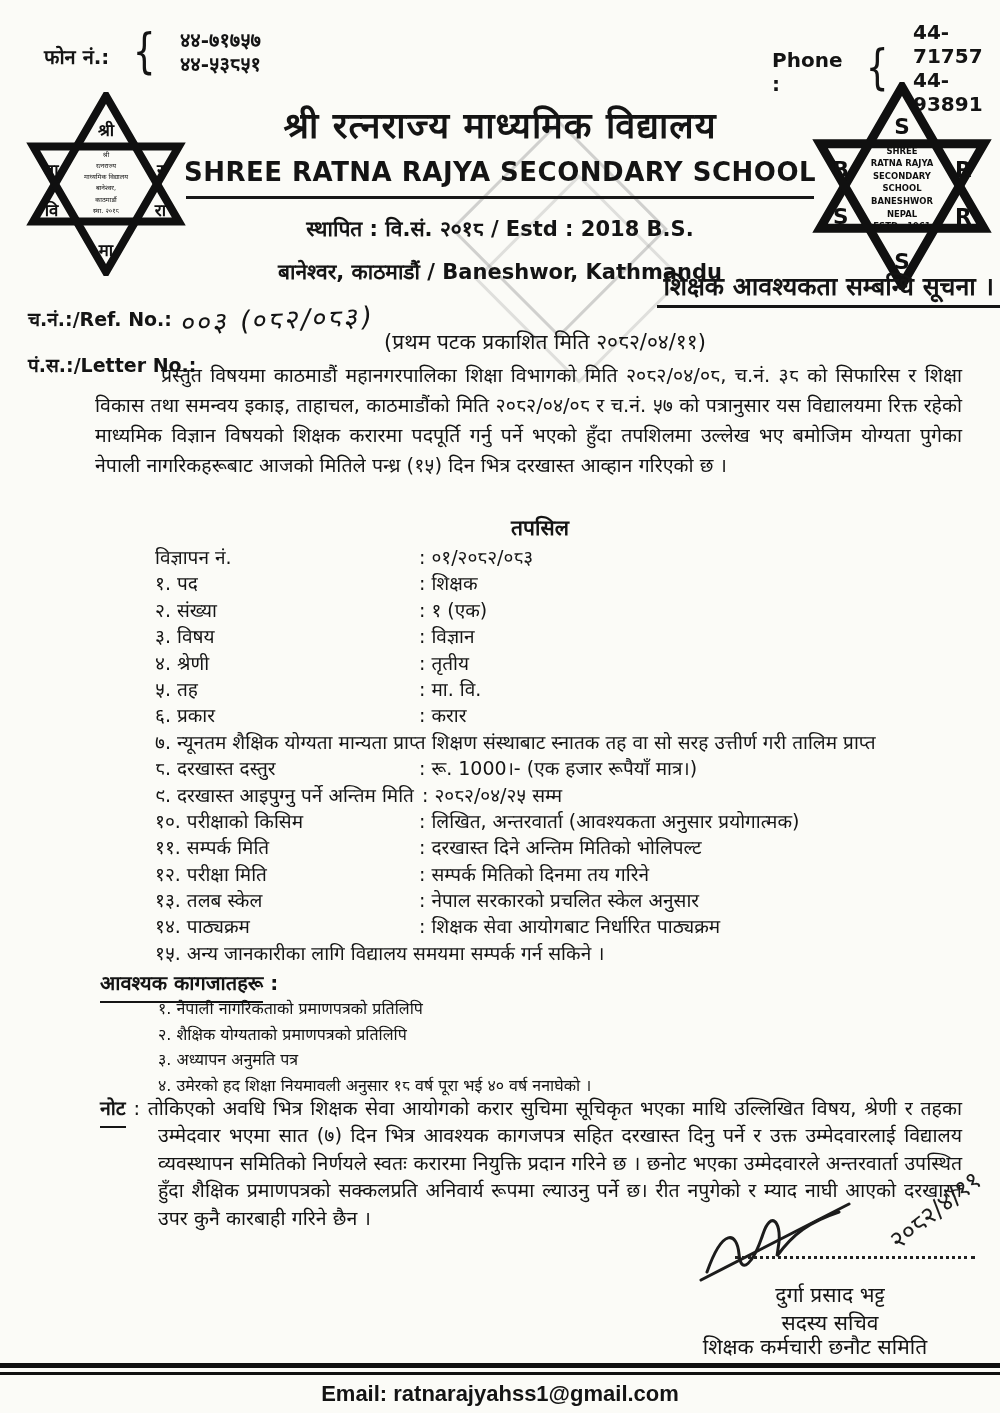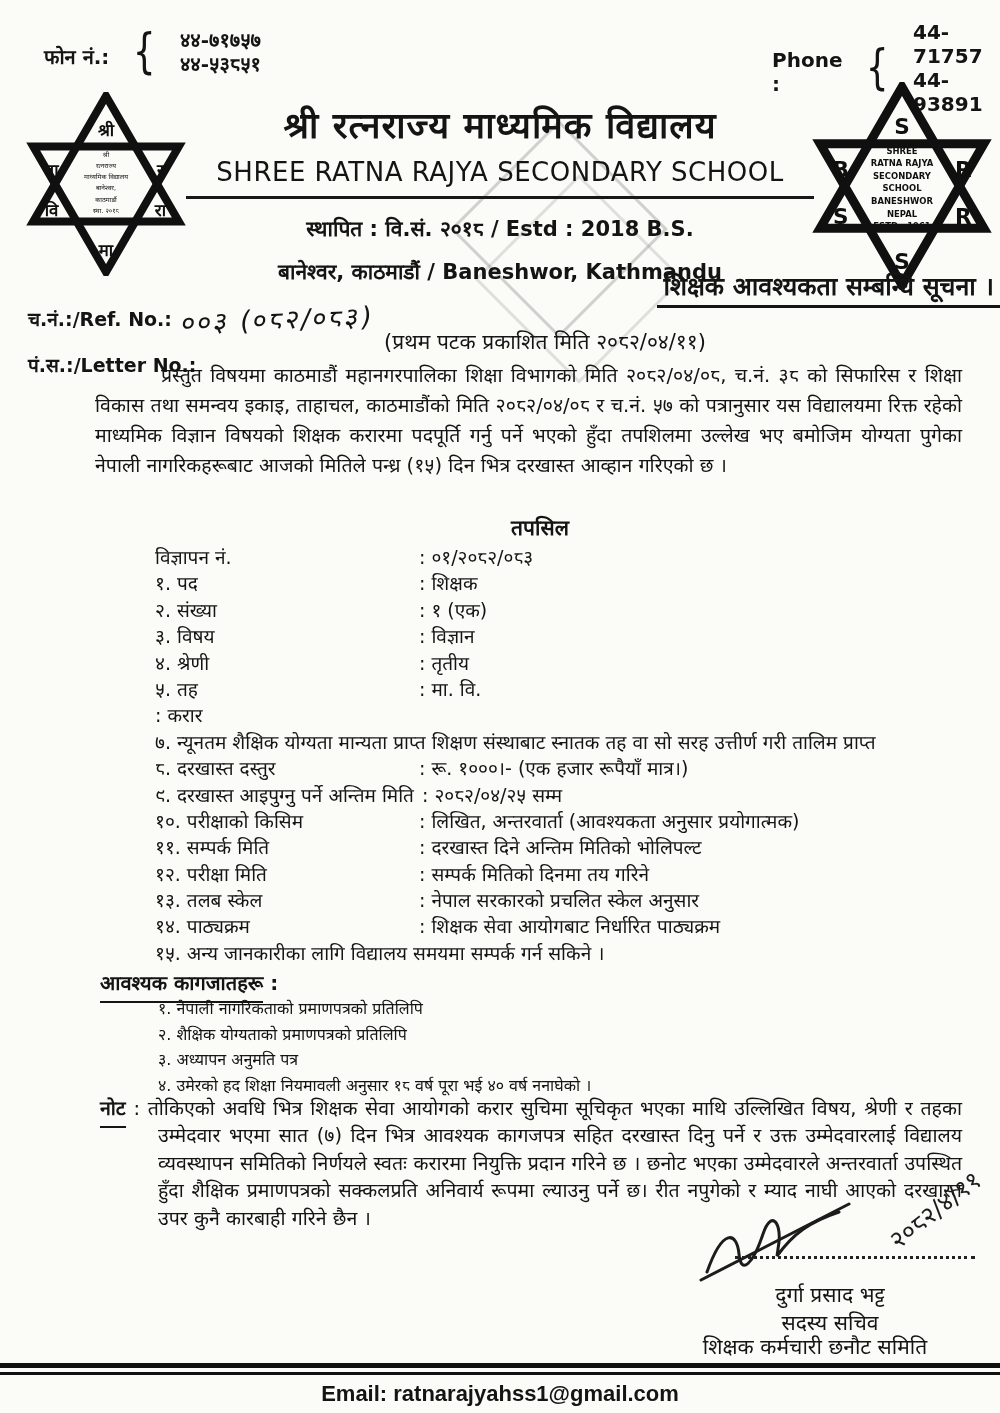--- a/index.html
+++ b/index.html
@@ -25,21 +25,21 @@
   .star-right{left:812px;top:82px;width:180px;height:208px;}
   .tri{fill:none;stroke:#101010;stroke-width:5;}
   .star text{fill:#101010;text-anchor:middle;}
   .pt{font-size:12px;font-weight:bold;}
   .pt-np{font-size:10.5px;font-weight:bold;}
   .cline-np{font-size:4.1px;}
   .cline-en{font-size:4.7px;font-weight:bold;}
   
   .header-center{left:182px;right:182px;top:100px;text-align:center;}
   .np-title{font-size:36px;font-weight:800;letter-spacing:1px;}
-  .en-title{font-size:26px;font-weight:400;margin-top:8px;letter-spacing:.5px;}
+  .en-title{font-size:26px;font-weight:700;margin-top:8px;letter-spacing:.5px;}
   .header-rule{height:3px;background:#181818;margin:9px 4px 8px;}
   .estd-line,.addr-line{font-size:21px;font-weight:700;margin-top:15px;}
   
   .stamp{border:3px solid rgba(140,140,140,.38);}
   .stamp1{left:482px;top:152px;width:148px;height:148px;transform:rotate(45deg);}
   .stamp2{left:505px;top:205px;width:142px;height:142px;transform:rotate(45deg);border-color:rgba(150,150,150,.28);}
   
   .notice-title-wrap{top:268px;left:0;right:0;text-align:right;padding-left:40px;}
   .notice-title{display:inline-block;font-size:25px;font-weight:800;border-bottom:3px solid #151515;padding:0 6px 3px;}
   .ref-row{top:300px;left:28px;display:flex;align-items:center;gap:10px;}
@@ -179,28 +179,29 @@
   </div>
   <div class="trow">
     <span class="tlabel">४. श्रेणी</span>
     <span class="tvalue">: तृतीय</span>
   </div>
   <div class="trow">
     <span class="tlabel">५. तह</span>
     <span class="tvalue">: मा. वि.</span>
   </div>
   <div class="trow">
+    <span class="tlabel">६. प्रकार</span>
     <span class="tvalue">: करार</span>
   </div>
   <div class="trow full">
     <span class="tlabel">७. न्यूनतम शैक्षिक योग्यता मान्यता प्राप्त शिक्षण संस्थाबाट स्नातक तह वा सो सरह उत्तीर्ण गरी तालिम प्राप्त</span>
   </div>
   <div class="trow">
     <span class="tlabel">८. दरखास्त दस्तुर</span>
-    <span class="tvalue">: रू. १०००।- (एक हजार रूपैयाँ मात्र।)</span>
+    <span class="tvalue">: रू. 1000।- (एक हजार रूपैयाँ मात्र।)</span>
   </div>
   <div class="trow">
     <span class="tlabel">९. दरखास्त आइपुग्नु पर्ने अन्तिम मिति</span>
     <span class="tvalue">: २०८२/०४/२५ सम्म</span>
   </div>
   <div class="trow">
     <span class="tlabel">१०. परीक्षाको किसिम</span>
     <span class="tvalue">: लिखित, अन्तरवार्ता (आवश्यकता अनुसार प्रयोगात्मक)</span>
   </div>
   <div class="trow">

